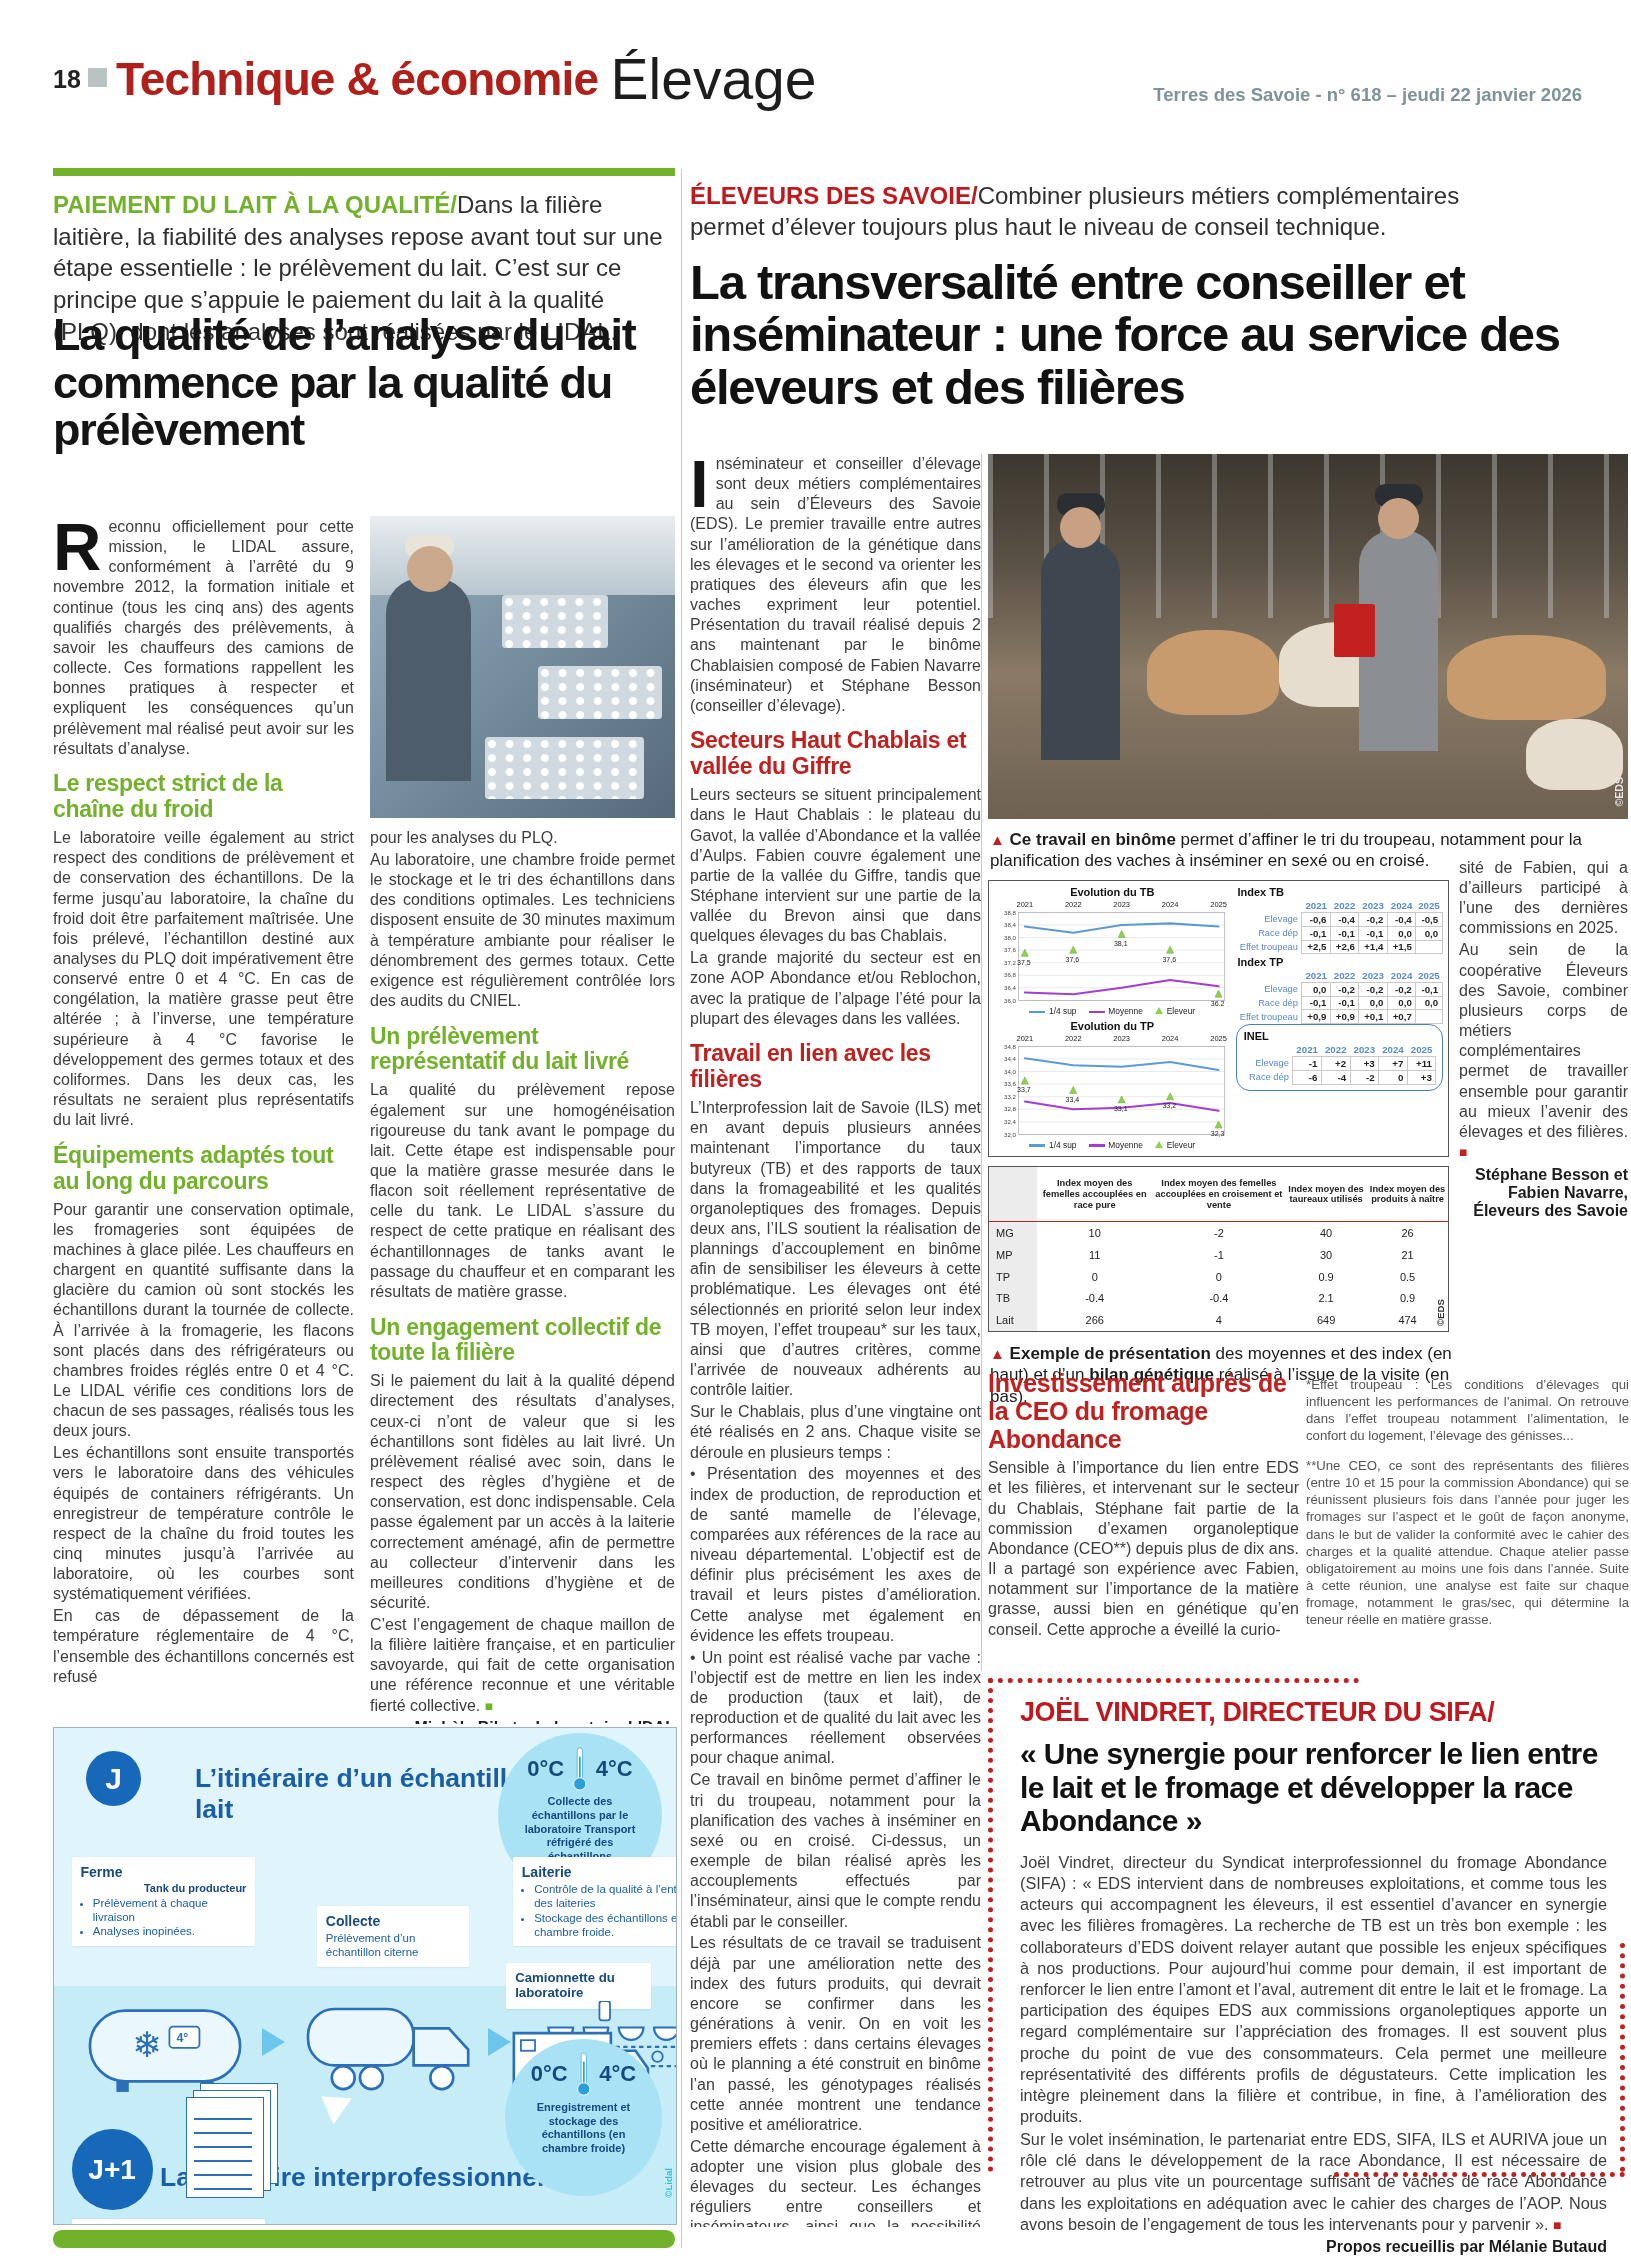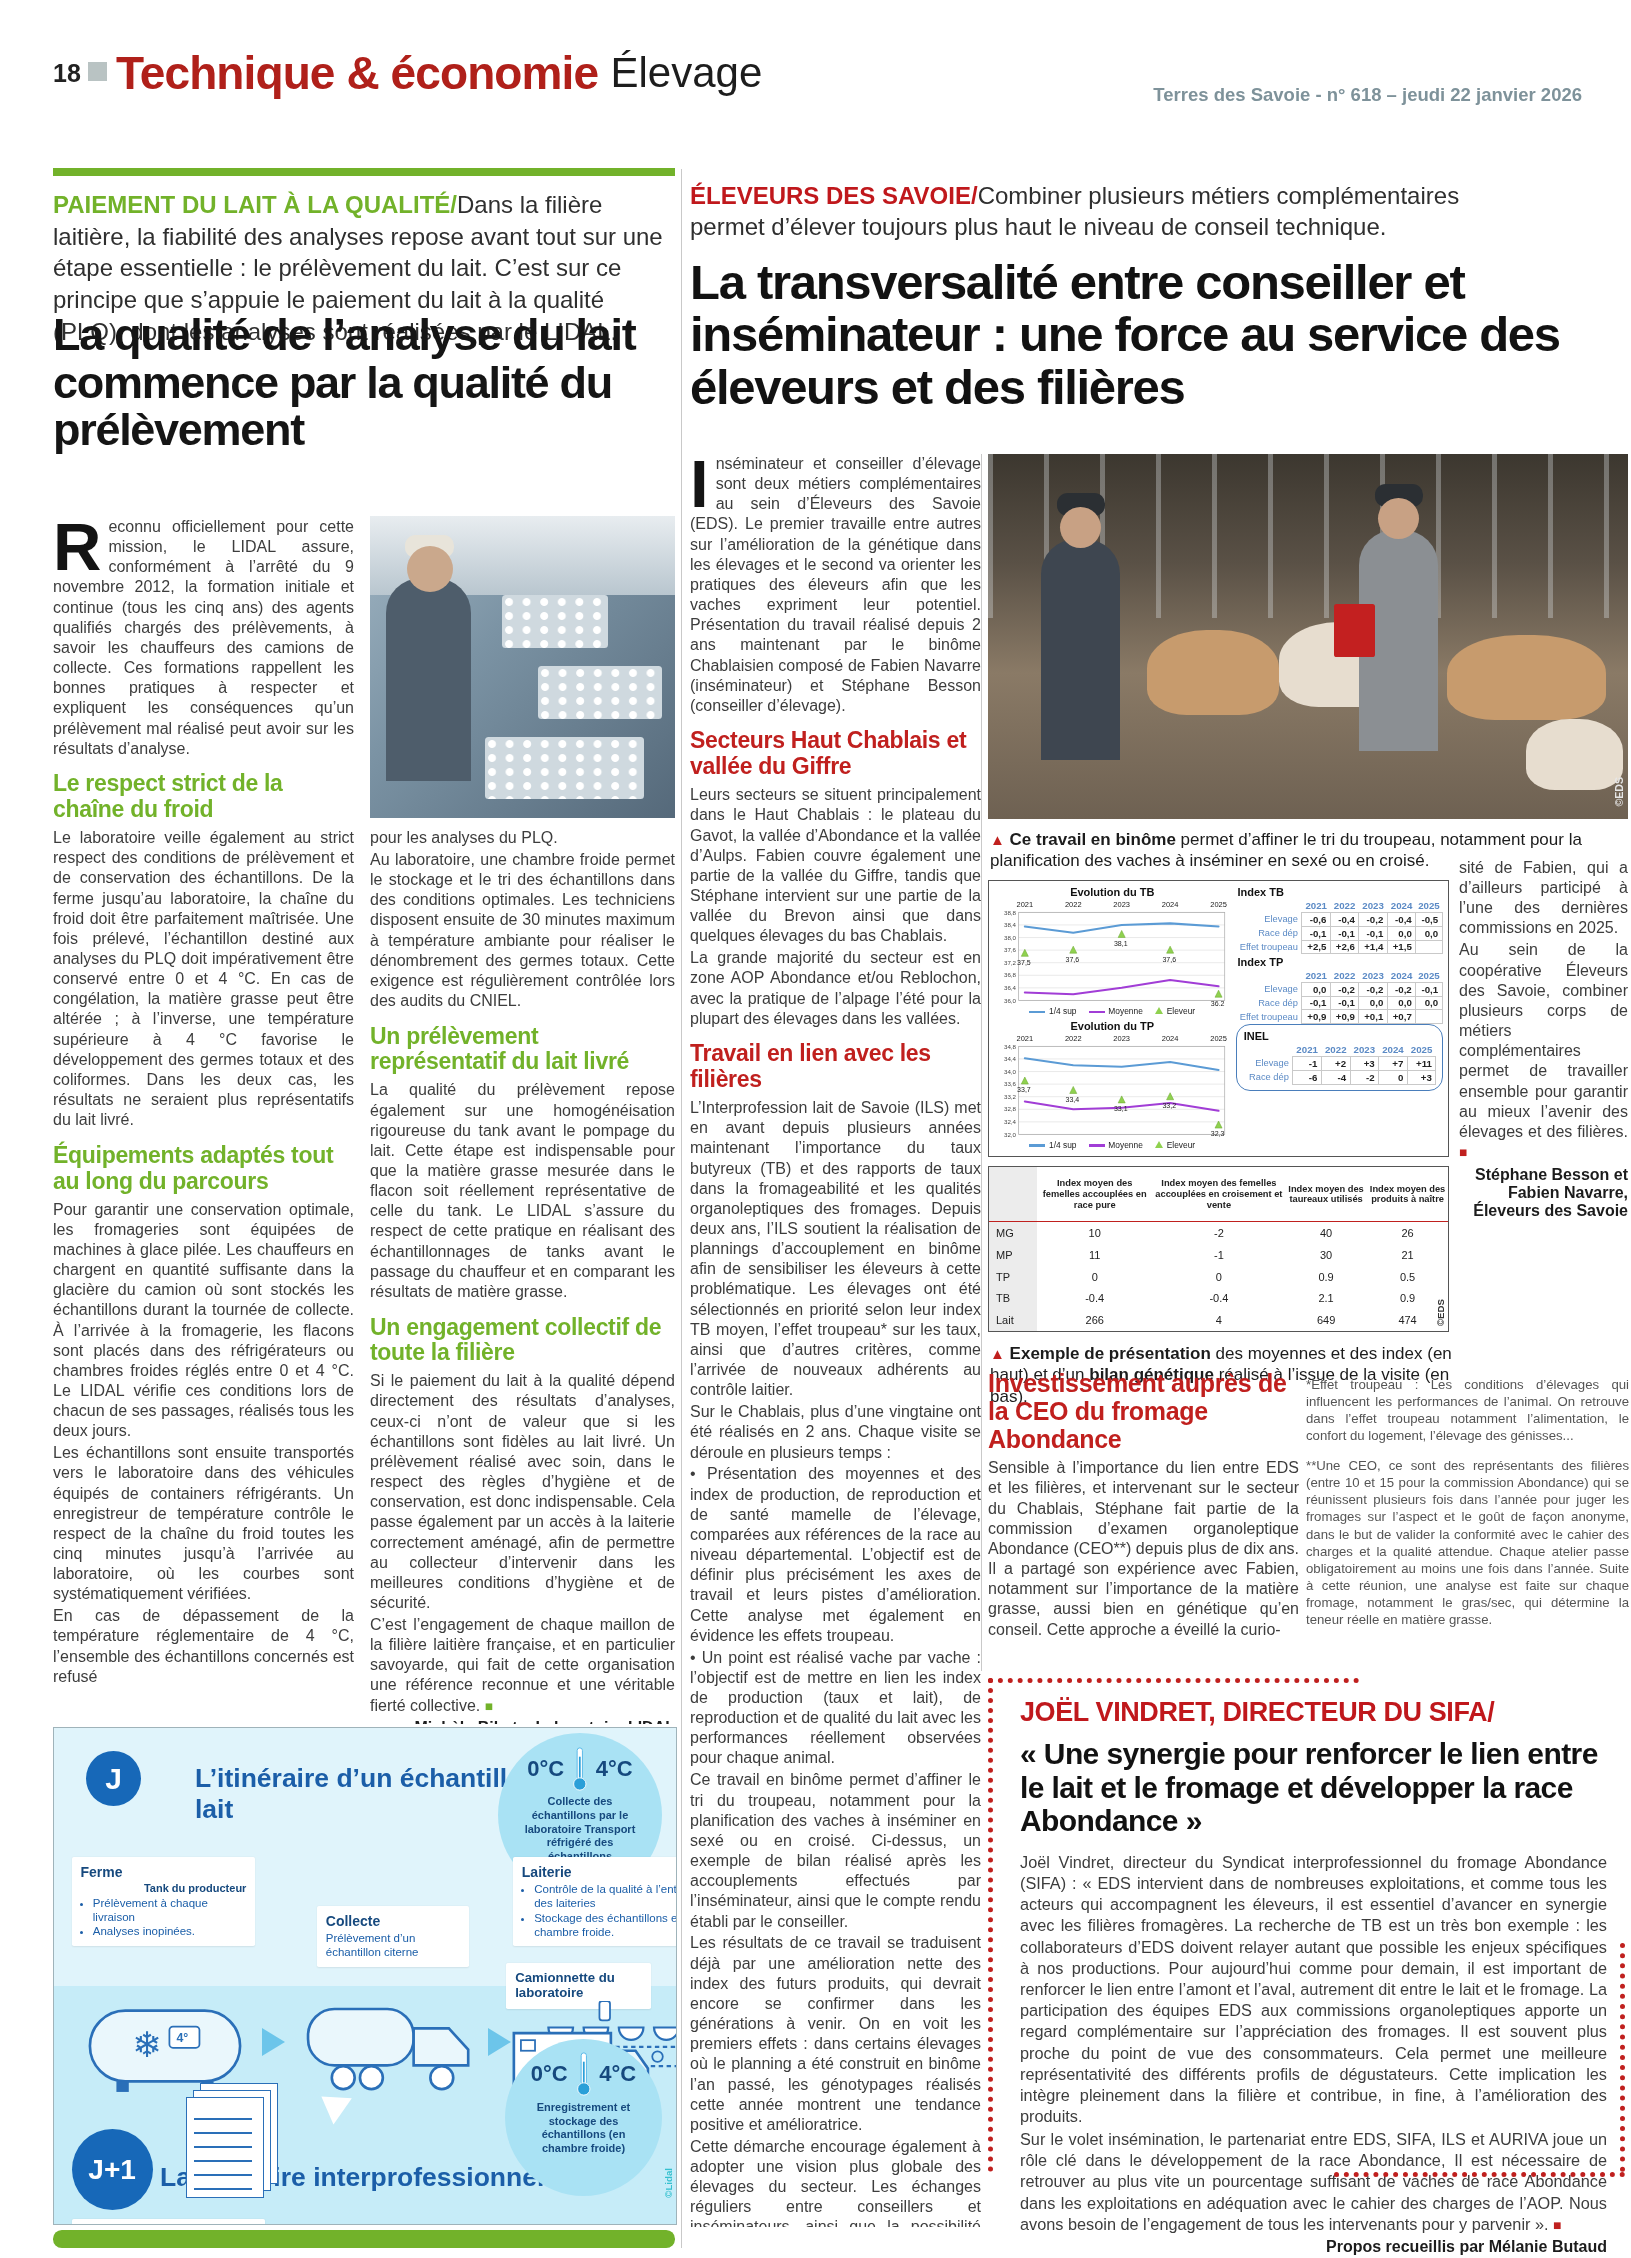--- a/index.html
+++ b/index.html
@@ -3,21 +3,21 @@
 <meta charset="utf-8">
 <style>
   html,body{margin:0;padding:0;background:#ffffff;}
   .page{position:relative;width:1631px;height:2258px;background:#fff;overflow:hidden;
         font-family:"Liberation Sans",sans-serif;color:#3d3d3d;}
   
   .hdr{position:absolute;left:53px;top:46px;right:49px;height:62px;}
   .hdr .pn{font-size:25px;font-weight:bold;color:#222;vertical-align:middle;}
   .hdr .sq{display:inline-block;width:19.4px;height:19.4px;background:#b9c3c3;margin:0 8.8px 3.5px 7px;vertical-align:middle;}
   .hdr .sec{font-size:46px;font-weight:bold;color:#b0201a;letter-spacing:-0.9px;vertical-align:middle;}
-  .hdr .top{font-size:42px;font-weight:400;color:#1d1d1d;margin-left:12.4px;vertical-align:middle;margin-top:16px;}
+  .hdr .top{font-size:57px;font-weight:400;color:#1d1d1d;margin-left:12.4px;vertical-align:middle;margin-top:16px;}
   .hdr .issue{position:absolute;right:0;bottom:1.8px;font-size:18.5px;font-weight:bold;color:#7e929a;}
   
   .p{font-size:16px;line-height:1.26;text-align:justify;margin:0 0 1.8px 0;color:#3d3d3d;}
   .subhead{font-weight:bold;font-size:23px;line-height:1.12;margin:12.4px 0 5.3px 0;letter-spacing:-0.3px;}
   .green-art .subhead{color:#72b22a;}
   .red-art .subhead{color:#c0201e;}
   .dropcap{float:left;font-size:67px;line-height:0.78;font-weight:bold;color:#141414;padding:3.5px 7px 0 0;}
   .sig{font-weight:bold;text-align:right;font-size:16px;color:#1c1c1c;margin-top:3.5px;}
   .endmark{font-size:0.85em;}
   .green-art .endmark{color:#72b22a;}

